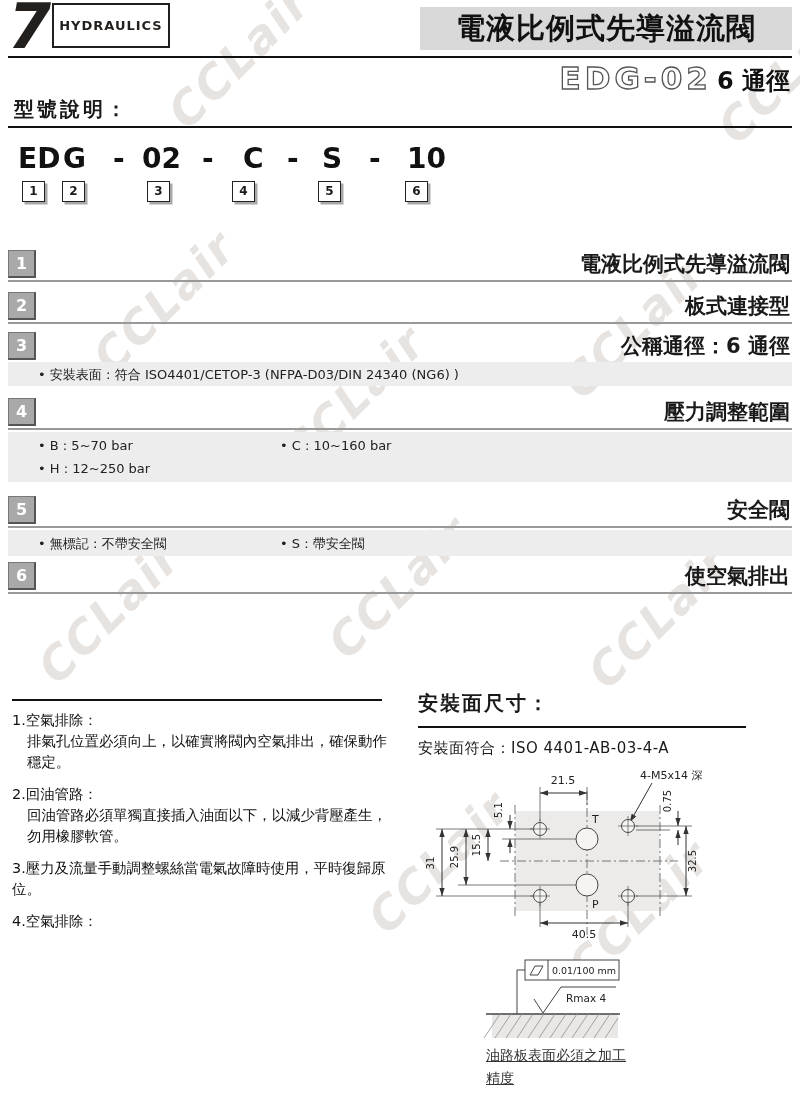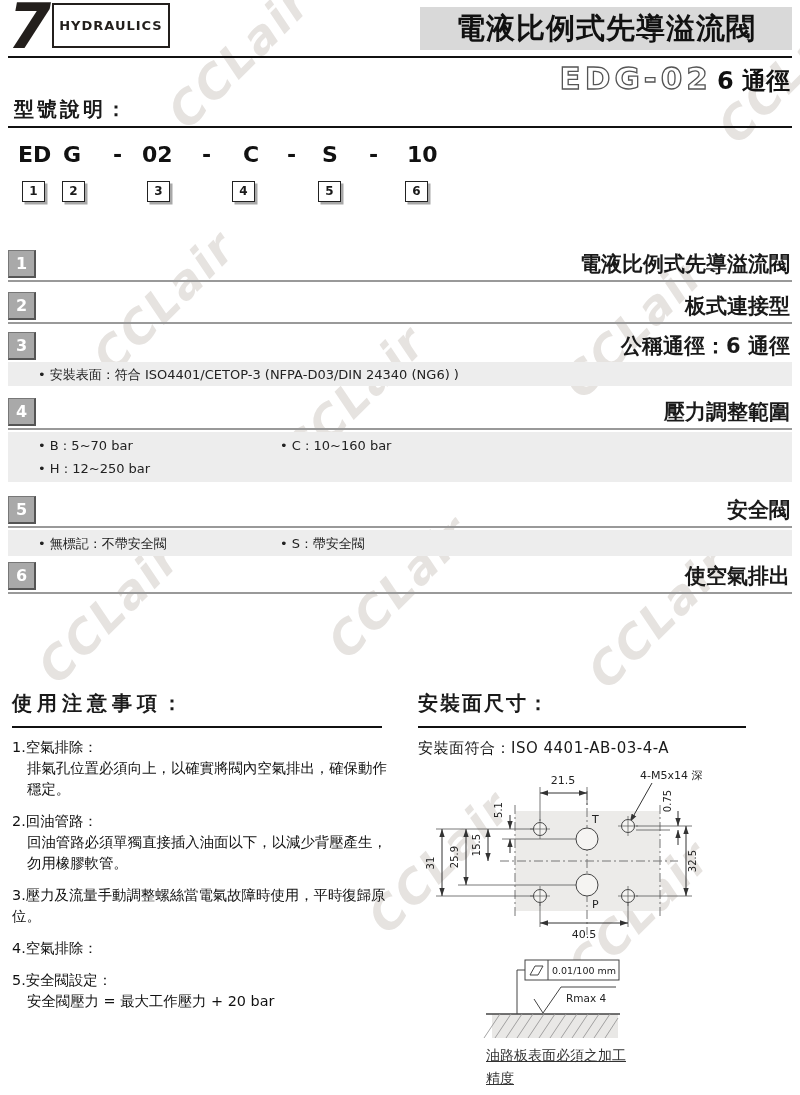--- a/index.html
+++ b/index.html
@@ -17,21 +17,21 @@
   .title-bar{position:absolute;left:420px;top:7px;width:372px;height:43px;background:#d9d9d9;
              display:flex;align-items:center;justify-content:center;
              font-size:29px;font-weight:bold;letter-spacing:1px;color:#111;}
   .top-rule{position:absolute;left:8px;top:56px;width:784px;border-top:2px solid #111;}
   .model-line{position:absolute;right:10px;top:60px;text-align:right;white-space:nowrap;}
   .model-outline{font-size:31px;font-weight:bold;letter-spacing:4px;color:#fff;
                  -webkit-text-stroke:1.3px #555;}
   .model-size{font-size:24px;font-weight:bold;margin-left:0;color:#111;}
   .code-heading{position:absolute;left:14px;top:96px;font-size:20px;font-weight:bold;letter-spacing:3px;}
   .heading-rule{position:absolute;left:8px;top:126px;width:784px;border-top:2px solid #111;}
-  .code-part{position:absolute;top:142px;font-size:22px;font-weight:bold;color:#111;}
+  .code-part{position:absolute;top:142px;font-size:28px;font-weight:bold;color:#111;}
   .code-box{position:absolute;top:181px;width:21px;height:19px;background:#fff;border:1px solid #222;
             box-shadow:2.5px 2.5px 0 #a8a8a8;font-size:12px;font-weight:bold;text-align:center;line-height:19px;}
   
   .sec{position:absolute;left:8px;width:784px;height:28px;}
   .sec-num{position:absolute;left:0;top:0;width:25px;height:25px;background:#a9a9a9;
            border:1px solid #777;border-right:2px solid #555;border-bottom:2px solid #555;
            color:#fff;font-size:16px;font-weight:bold;text-align:center;line-height:25px;}
   .sec-title{position:absolute;right:2px;bottom:0;font-size:21px;font-weight:bold;white-space:nowrap;}
   .sec-rule{position:absolute;left:0;right:0;bottom:-4px;border-bottom:2px solid #999;}
   .note-row{position:absolute;left:8px;width:784px;background:#ededed;}
@@ -139,41 +139,36 @@
     <span class="note" style="left:30px;top:5px">• 無標記：不帶安全閥</span>
     <span class="note" style="left:272px;top:5px">• S : 帶安全閥</span>
   </div>
   <div class="sec" style="top:562px">
     <div class="sec-num">6</div>
     <div class="sec-title">使空氣排出</div>
     <div class="sec-rule"></div>
   </div>
 
   <div class="usage">
-    <div class="col-heading">使用注意事項：</div>
     <div class="col-rule"></div>
     <div class="u-items">
       <div class="u-item">
         <span>1.</span><span>空氣排除：</span>
         <div class="u-body">排氣孔位置必須向上，以確實將閥內空氣排出，確保動作穩定。</div>
       </div>
       <div class="u-item">
         <span>2.</span><span>回油管路：</span>
         <div class="u-body">回油管路必須單獨直接插入油面以下，以減少背壓產生，勿用橡膠軟管。</div>
       </div>
       <div class="u-item">
         <span>3.</span><span>壓力及流量手動調整螺絲當電氣故障時使用，平時復歸原位。</span>
         <div class="u-body"></div>
       </div>
       <div class="u-item">
         <span>4.</span><span>空氣排除：</span>
-      </div>
-      <div class="u-item">
-        <span>5.</span><span>安全閥設定：</span>
-        <div class="u-body">安全閥壓力 = 最大工作壓力 + 20 bar</div>
       </div>
     </div>
   </div>
 
   <div class="mount">
     <div class="col-heading">安裝面尺寸：</div>
     <div class="col-rule"></div>
     <div class="standard">安裝面符合：ISO 4401-AB-03-4-A</div>
   </div>
 

